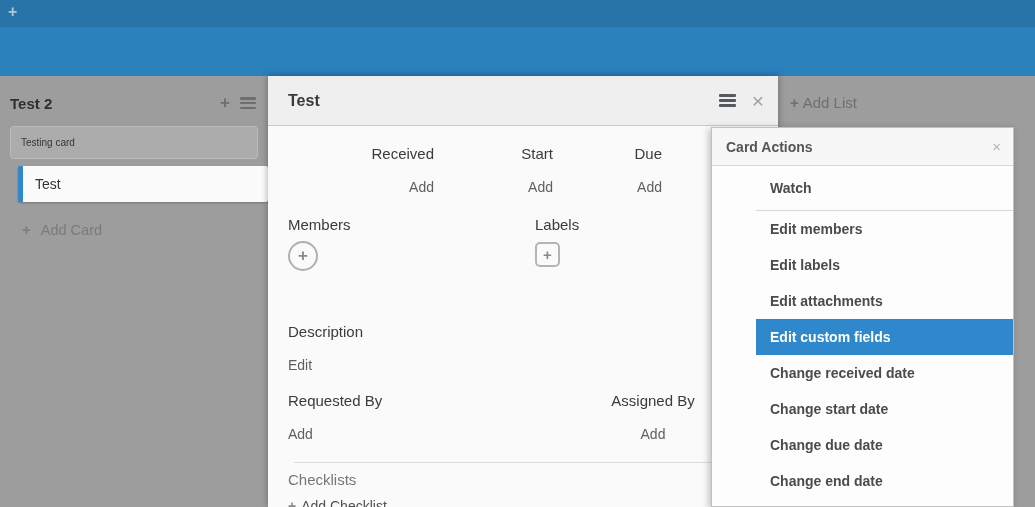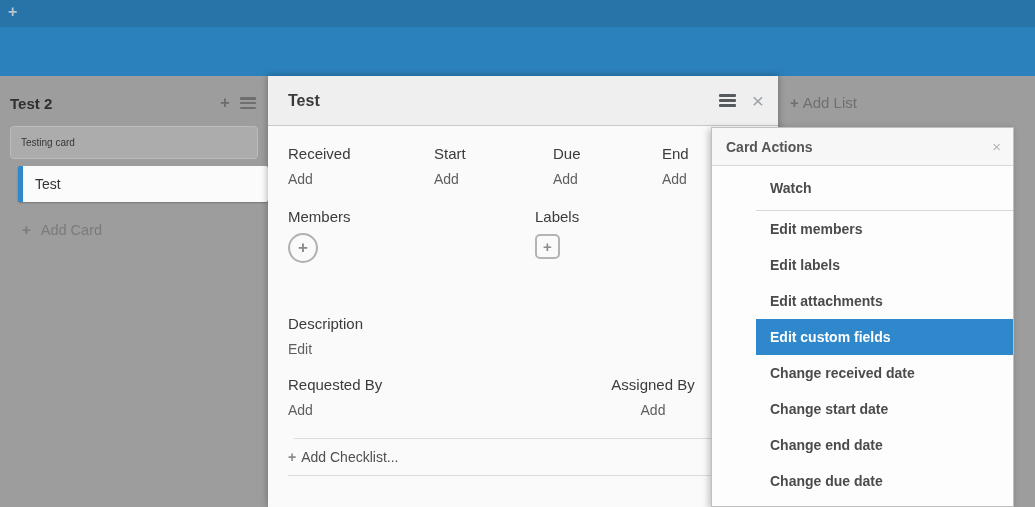--- a/index.html
+++ b/index.html
@@ -34,22 +34,22 @@
   .panel { position:absolute; left:268px; top:76px; width:510px; height:431px; background:#fafafa;
            box-shadow:0 0 7px rgba(0,0,0,.35); }
   .panel-header { height:50px; background:#efefef; border-bottom:1px solid #c8c8c8;
                   display:flex; align-items:center; padding:0 14px 0 20px; }
   .panel-title { font-size:16px; font-weight:bold; color:#3a3a3a; flex:1; }
   .panel-bars { width:17px; height:13px; margin-right:16px; }
   .panel-bars i { height:3px; background:#565a5e; }
   .panel-close { color:#9ba1a6; font-size:21px; line-height:1; cursor:pointer; }
   .panel-body { padding:0 0 0 20px; }
   .field-label { font-size:15px; font-weight:500; color:#3b3b3b; }
-  .link { font-size:14px; color:#5f5f5f; margin-top:9px; cursor:pointer; display:inline-block; }
-  .dates-row { display:flex; margin-top:19px; }
+  .link { font-size:14px; color:#5f5f5f; margin-top:17px; cursor:pointer; display:inline-block; }
+  .dates-row { display:flex; margin-top:19px;text-align:right; }
   .col-d1 { width:146px; } .col-d2 { width:119px; } .col-d3 { width:109px; } .col-d4 { flex:1; }
   .ml-row { display:flex; margin-top:20px; }
   .col-members { width:247px; } .col-labels { flex:1; }
   .btn-circle { margin-top:8px; width:30px; height:30px; border:2px solid #b0b0b0; border-radius:50%;
                 display:flex; align-items:center; justify-content:center;
                 color:#8a8a8a; font-size:17px; font-weight:bold; cursor:pointer; }
   .btn-square { margin-top:9px; width:25px; height:25px; border:2px solid #b4b4b4; border-radius:5px;
                 display:flex; align-items:center; justify-content:center;
                 color:#8a8a8a; font-size:15px; font-weight:bold; cursor:pointer; }
   .desc-block { margin-top:52px; }
@@ -156,34 +156,35 @@
       <div class="col-req">
         <div class="field-label">Requested By</div>
         <span class="link">Add</span>
       </div>
       <div class="col-asg">
         <div class="field-label">Assigned By</div>
         <span class="link">Add</span>
       </div>
     </div>
     <div class="divider1"></div>
+    <div class="checklists-label">Checklists</div>
     <div class="add-checklist">
       <span class="plus">+</span><span>Add Checklist...</span>
     </div>
     <div class="divider2"></div>
   </div>
 </div>
 
 <div class="menu">
   <div class="menu-header">
     <span class="menu-title">Card Actions</span>
     <span class="menu-close">×</span>
   </div>
   <div class="menu-item menu-item--watch">Watch</div>
   <div class="menu-item">Edit members</div>
   <div class="menu-item">Edit labels</div>
   <div class="menu-item">Edit attachments</div>
   <div class="menu-item menu-item--active">Edit custom fields</div>
   <div class="menu-item">Change received date</div>
   <div class="menu-item">Change start date</div>
+  <div class="menu-item">Change due date</div>
   <div class="menu-item">Change end date</div>
-  <div class="menu-item">Change due date</div>
 </div>
 
 </body></html>

